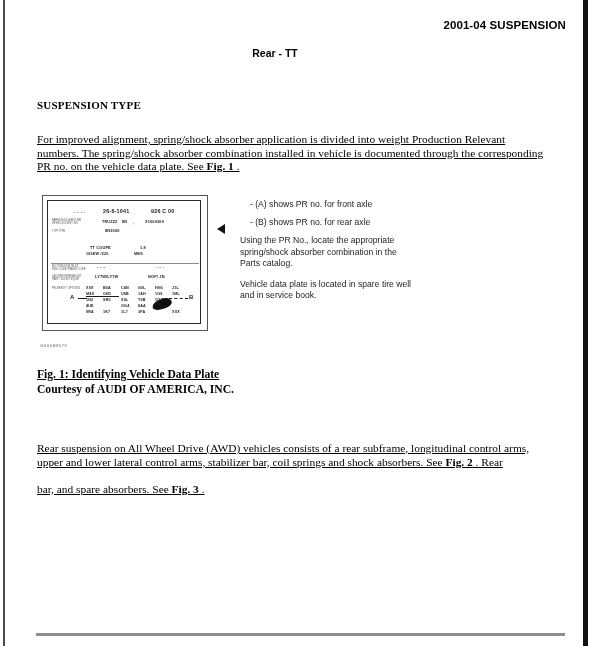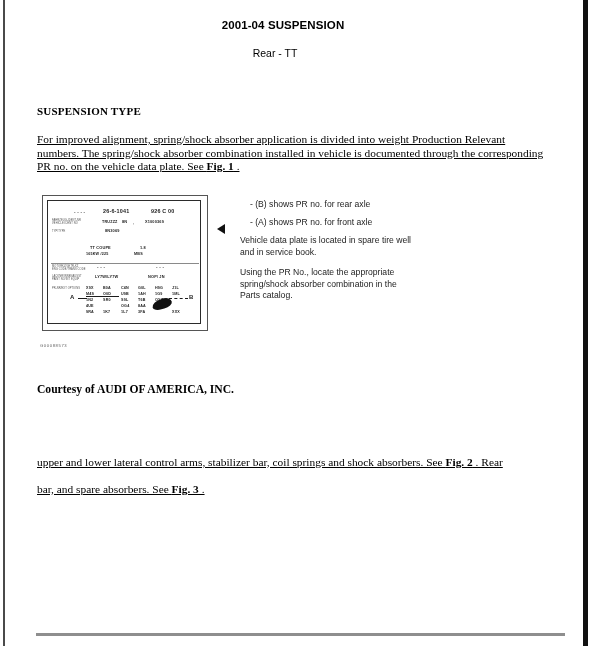--- a/index.html
+++ b/index.html
@@ -45,33 +45,33 @@
 
   .content {
     position: absolute;
     left: 0; top: 0;
     width: 583px;
     height: 646px;
   }
 
   
   .doc-title {
-    text-align: center;
+    text-align: right;
     font-family: "Liberation Sans", sans-serif;
     font-weight: bold;
     font-size: 11.5px;
     letter-spacing: 0.1px;
     margin: 0;
     padding-top: 19px;
     padding-right: 17px;
   }
   .doc-subtitle {
     text-align: center;
     font-family: "Liberation Sans", sans-serif;
-    font-weight: normal;
+    font-weight: bold;
     font-size: 10.5px;
     margin: 0;
     padding-top: 16px;
     padding-right: 33px;
   }
 
   
   .h1 {
     font-family: "Liberation Sans", sans-serif;
     font-weight: bold;
@@ -269,21 +269,21 @@
 
   <div class="edge-left"></div>
   <div class="edge-right"></div>
   <div class="edge-right2"></div>
 
   <div class="content">
 
     <div class="doc-title">2001-04 SUSPENSION</div>
     <div class="doc-subtitle">Rear - TT</div>
 
-    <div class="h2" style="top:105px;">SUSPENSION TYPE</div>
+    <div class="h2" style="top:99px;">SUSPENSION TYPE</div>
 
     <div class="para" style="top:133px; width:530px;">
       <span>For improved alignment, spring/shock absorber application is divided into weight Production Relevant</span><br>
       <span>numbers. The spring/shock absorber combination installed in vehicle is documented through the corresponding</span><br>
       <span>PR no. on the vehicle data plate. See </span><span class="b-under">Fig. 1</span><span> .</span>
     </div>
 
     <div class="figure-box">
       <div class="plate">
 
@@ -360,41 +360,41 @@
         <span class="pl pl-ab" style="left:141px; top:93px;">B</span>
 
         <div class="plate-blob"></div>
       </div>
     </div>
 
     <div class="fig-code">G00088573</div>
 
     <div class="arrow-marker"></div>
     <div class="callout">
+      <div class="callout-li">-  (A) shows PR no. for front axle</div>
       <div class="callout-li">-  (B) shows PR no. for rear axle</div>
-      <div class="callout-li">-  (A) shows PR no. for front axle</div>
-      <div class="callout-p">
-        <span>Vehicle data plate is located in spare tire well</span><br>
-        <span>and in service book.</span>
-      </div>
       <div class="callout-p">
         <span>Using the PR No., locate the appropriate</span><br>
         <span>spring/shock  absorber combination in the</span><br>
         <span>Parts catalog.</span>
       </div>
+      <div class="callout-p">
+        <span>Vehicle data plate is located in spare tire well</span><br>
+        <span>and in service book.</span>
+      </div>
     </div>
 
     <div class="fig-caption">
-      <br>
+      <span class="line1">Fig. 1: Identifying Vehicle Data Plate</span><br>
       <span>Courtesy of AUDI OF AMERICA, INC.</span>
     </div>
 
 
     <div class="para" style="top:442px; width:530px;">
-      <br>
+      <span>Rear suspension on All Wheel Drive (AWD) vehicles consists of a rear subframe, longitudinal control arms,</span><br>
       <span>upper and lower lateral control arms, stabilizer bar, coil springs and shock absorbers. See </span><span class="b-under">Fig. 2</span><span> . Rear</span><br>
       <br>
       <span>bar, and spare absorbers. See </span><span class="b-under">Fig. 3</span><span> .</span>
     </div>
 
     <div class="footer-rule"></div>
 
   </div>
 </div>
 

